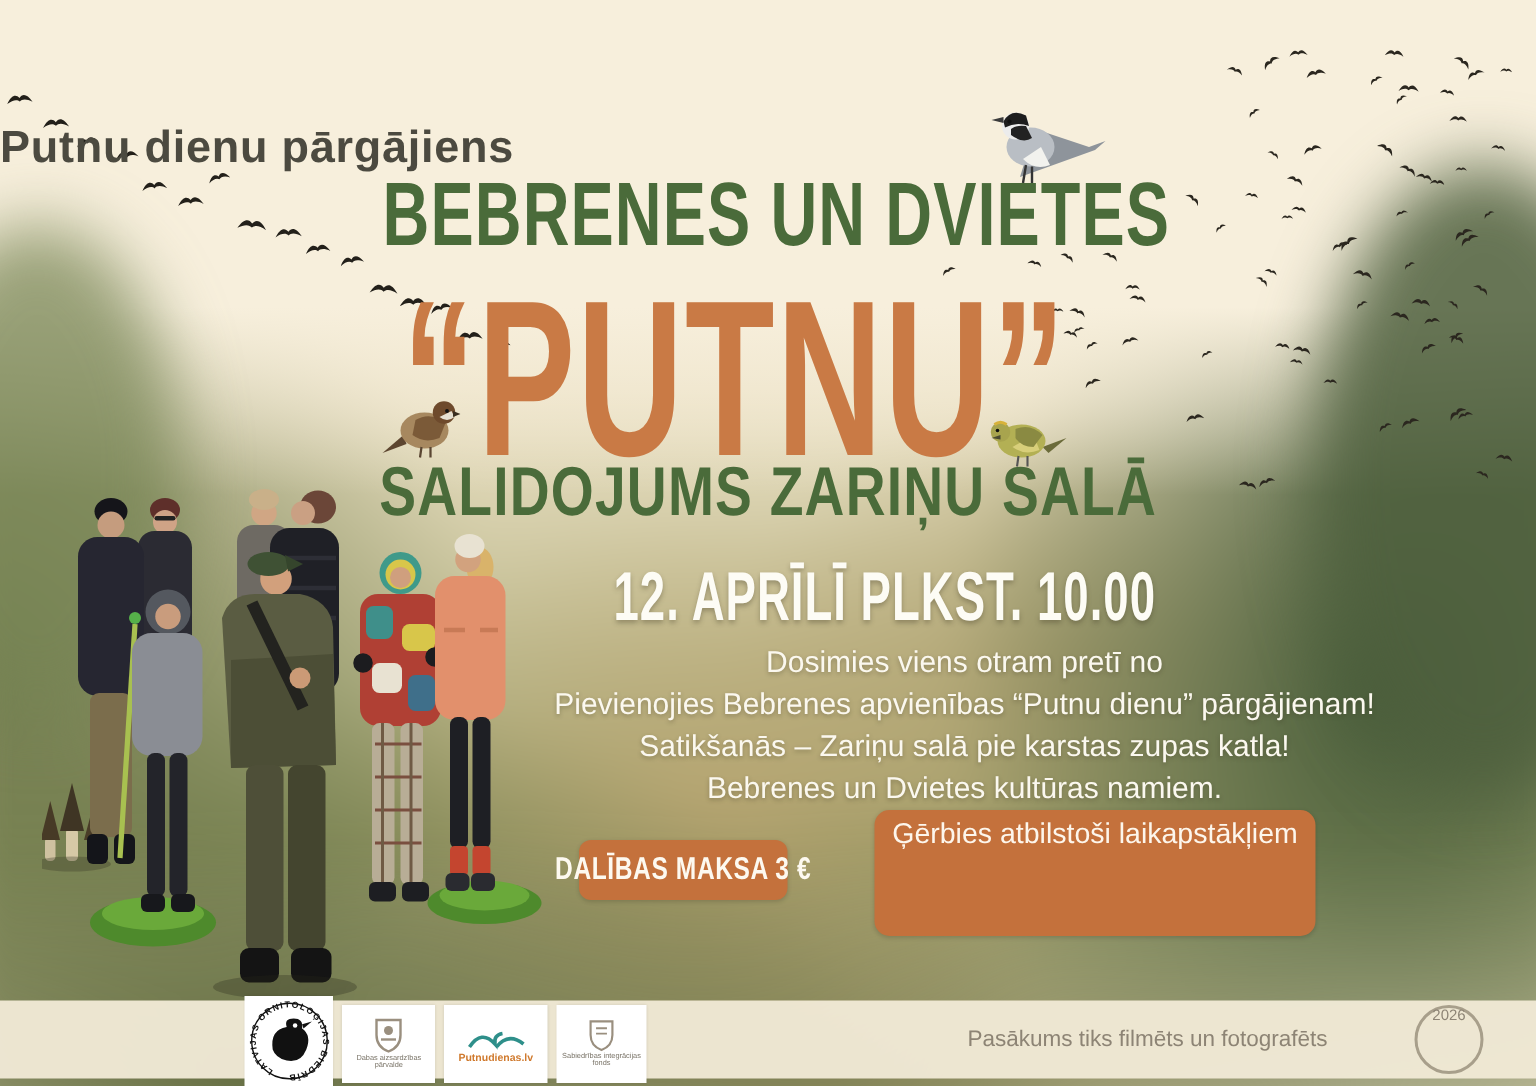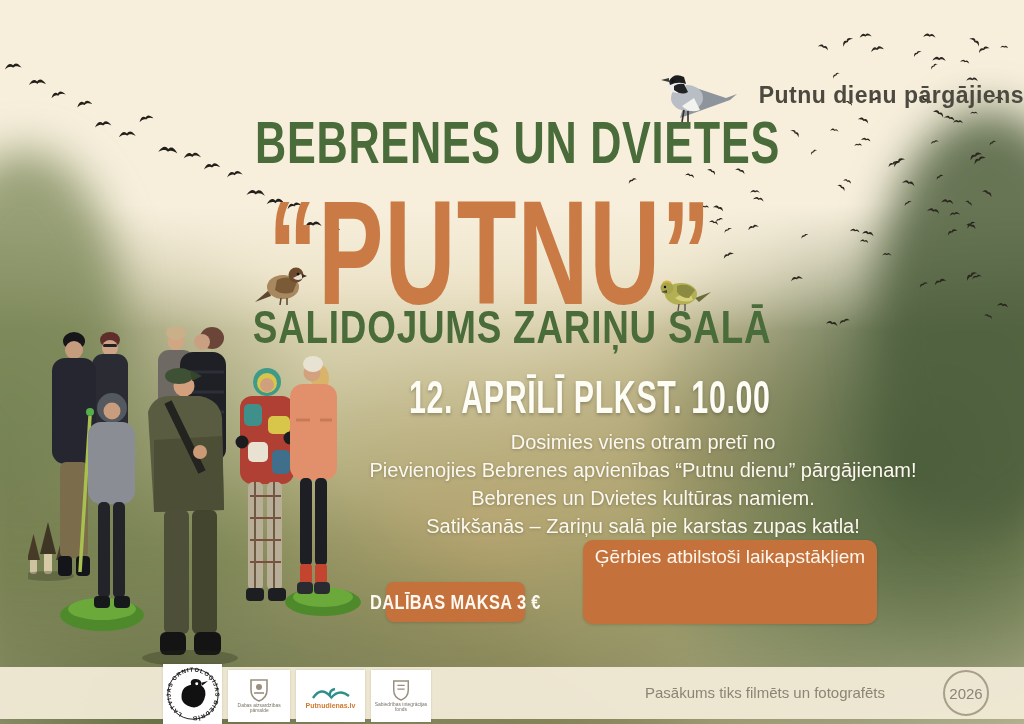--- a/index.html
+++ b/index.html
@@ -27,55 +27,55 @@
   .blob-left{left:-70px;top:150px;width:190px;height:330px;background:rgba(120,134,86,.75);}
   .blob-right{right:-80px;top:110px;width:230px;height:420px;background:rgba(77,95,61,.85);}
 
   
   .bird{position:absolute;}
   .bird svg{display:block;width:100%;height:100%;}
   .bird path{fill:#2b271f;}
   .goose path{fill:#23201a;}
 
   
-  .kicker{position:absolute;left:0;top:82px;width:1024px;text-align:right;
-    color:#4c4a40;font-size:23px;font-weight:700;letter-spacing:.5px;}
+  .kicker{position:absolute;left:0;top:82px;width:1024px;text-align:left;
+    color:#4c4a40;font-size:30px;font-weight:700;letter-spacing:.5px;}
   .cond{display:inline-block;white-space:nowrap;font-weight:700;}
   .title1{position:absolute;left:0;top:108px;width:1036px;text-align:center;color:#4a6b3a;}
   .title1 .cond{font-size:60px;transform:scaleX(.72);letter-spacing:1px;}
   .title2{position:absolute;left:0;top:168px;width:980px;text-align:center;color:#c97a45;}
   .title2 .cond{font-size:148px;transform:scaleX(.66);letter-spacing:2px;}
   .title3{position:absolute;left:0;top:300px;width:1024px;text-align:center;color:#4a6b3a;}
   .title3 .cond{font-size:46px;transform:scaleX(.80);letter-spacing:1px;}
   .datetime{position:absolute;left:383px;top:370px;color:#fdfcf5;
     text-shadow:0 2px 4px rgba(60,55,35,.35);margin-left:26px;}
   .datetime .cond{font-size:46px;transform:scaleX(.66);transform-origin:left center;letter-spacing:1px;}
   .desc{position:absolute;left:355px;top:428px;width:576px;text-align:center;
     color:#fbf8ef;font-size:20px;font-weight:500;line-height:28px;
     text-shadow:0 1px 3px rgba(60,55,35,.35);}
 
-  .fee-btn{position:absolute;left:386px;top:582px;width:139px;height:40px;
+  .fee-btn{position:absolute;left:386px;top:560px;width:139px;height:40px;
     background:#c4713c;border-radius:8px;color:#fdf9f0;text-align:center;
     display:flex;align-items:center;justify-content:center;box-shadow:0 1px 3px rgba(0,0,0,.15);}
   .fee-btn .cond{font-size:21px;transform:scaleX(.78);letter-spacing:.5px;}
   .info-box{position:absolute;left:583px;top:540px;width:294px;height:84px;
     background:#c4713c;border-radius:10px;color:#fdf6ec;text-align:center;
     font-size:19px;font-weight:500;line-height:26px;padding-top:4px;
     box-shadow:0 1px 3px rgba(0,0,0,.15);}
 
   
   .footer-band{position:absolute;left:0;top:667px;width:1024px;height:52px;
     background:rgba(240,233,213,.96);}
   .logo-card{position:absolute;background:#fff;box-shadow:0 0 2px rgba(0,0,0,.12);
     display:flex;flex-direction:column;align-items:center;justify-content:center;overflow:hidden;}
   .notice{position:absolute;left:600px;top:684px;width:330px;text-align:center;
     color:#8d8475;font-size:15px;font-weight:500;}
   .year-badge{position:absolute;left:943px;top:670px;width:46px;height:46px;
-    border:2px solid #a89f8b;border-radius:50%;color:#8d8475;font-size:15px;
-    display:flex;align-items:center;justify-content:center;font-weight:500;}
+    border:2px solid #a89f8b;border-radius:50%;color:#8d8475;font-size:10px;
+    display:flex;align-items:flex-start;justify-content:center;font-weight:500;}
 
   .bl-name{font-size:13px;font-weight:700;line-height:12px;}
   .bl-bird{color:#1b6db0;}
   .bl-intl{font-size:5px;letter-spacing:1.6px;color:#6b6b6b;margin-top:2px;}
   .tiny-label{font-size:6px;line-height:6px;color:#7a7468;text-align:center;transform:scale(.82);width:120%;}
   .pd-name{font-size:7px;font-weight:700;color:#d07a2e;}
   .dvietes{position:absolute;left:437px;top:666px;width:86px;height:56px;
     display:flex;flex-direction:column;align-items:center;justify-content:flex-end;}
   .dvietes-label{color:#3f7d33;font-weight:700;font-size:11px;transform:scaleX(.82);white-space:nowrap;}
 </style>
@@ -578,22 +578,22 @@
   </svg>
 
   <div class="kicker"><span>Putnu dienu pārgājiens</span></div>
   <div class="title1"><span class="cond">BEBRENES UN DVIETES</span></div>
   <div class="title2"><span class="cond">“PUTNU”</span></div>
   <div class="title3"><span class="cond">SALIDOJUMS ZARIŅU SALĀ</span></div>
   <div class="datetime"><span class="cond">12. APRĪLĪ PLKST. 10.00</span></div>
   <div class="desc">
     <div>Dosimies viens otram pretī no</div>
     <div>Pievienojies Bebrenes apvienības “Putnu dienu” pārgājienam!</div>
+    <div>Satikšanās – Zariņu salā pie karstas zupas katla!</div>
     <div>Bebrenes un Dvietes kultūras namiem.</div>
-    <div>Satikšanās – Zariņu salā pie karstas zupas katla!</div>
   </div>
 
   <div class="fee-btn">
     <span class="cond">DALĪBAS MAKSA 3 €</span>
   </div>
   <div class="info-box">
     <div>Ģērbies atbilstoši laikapstākļiem</div>
   </div>
 
   <svg style="position:absolute;left:28px;top:320px;width:350px;height:350px" viewBox="0 0 350 350">

